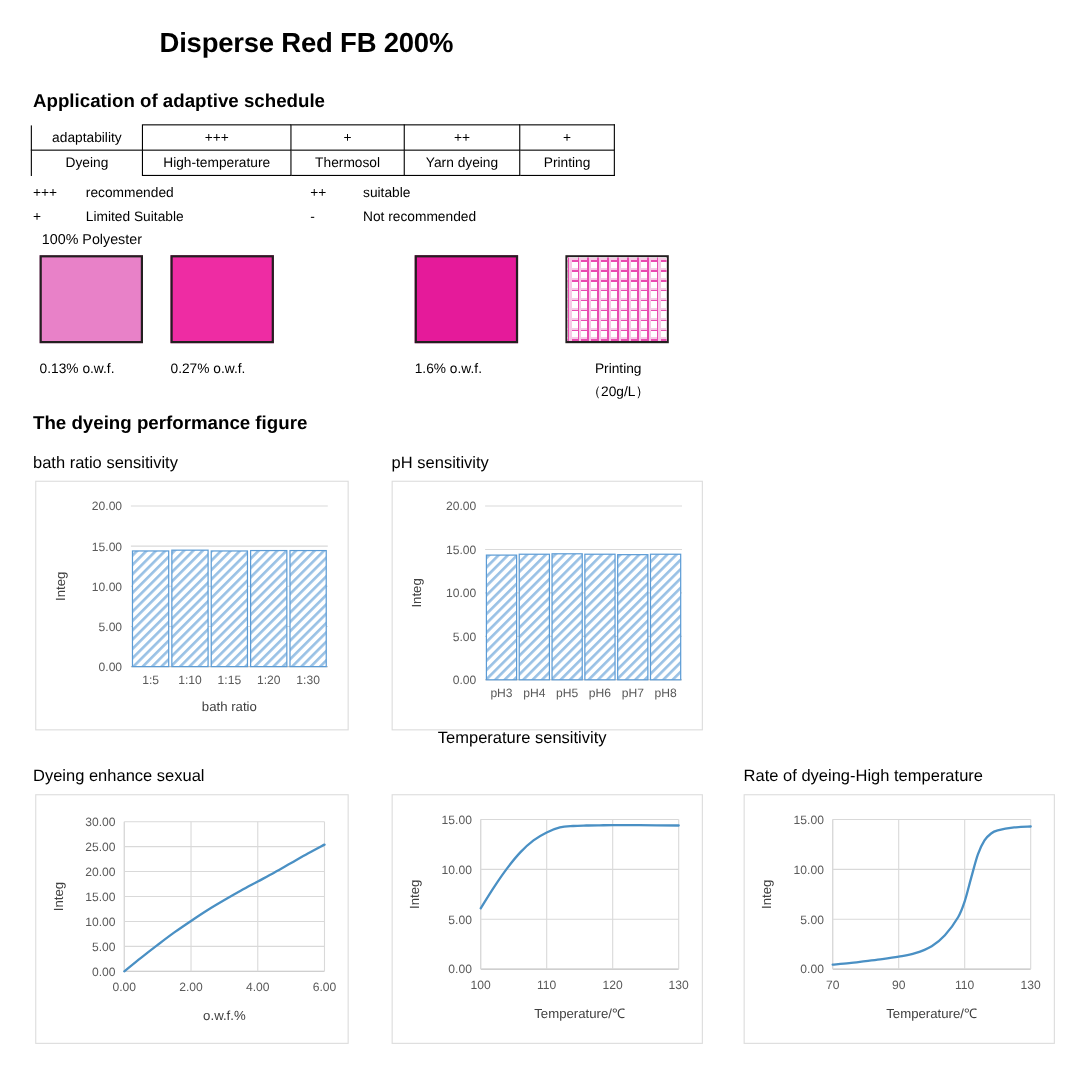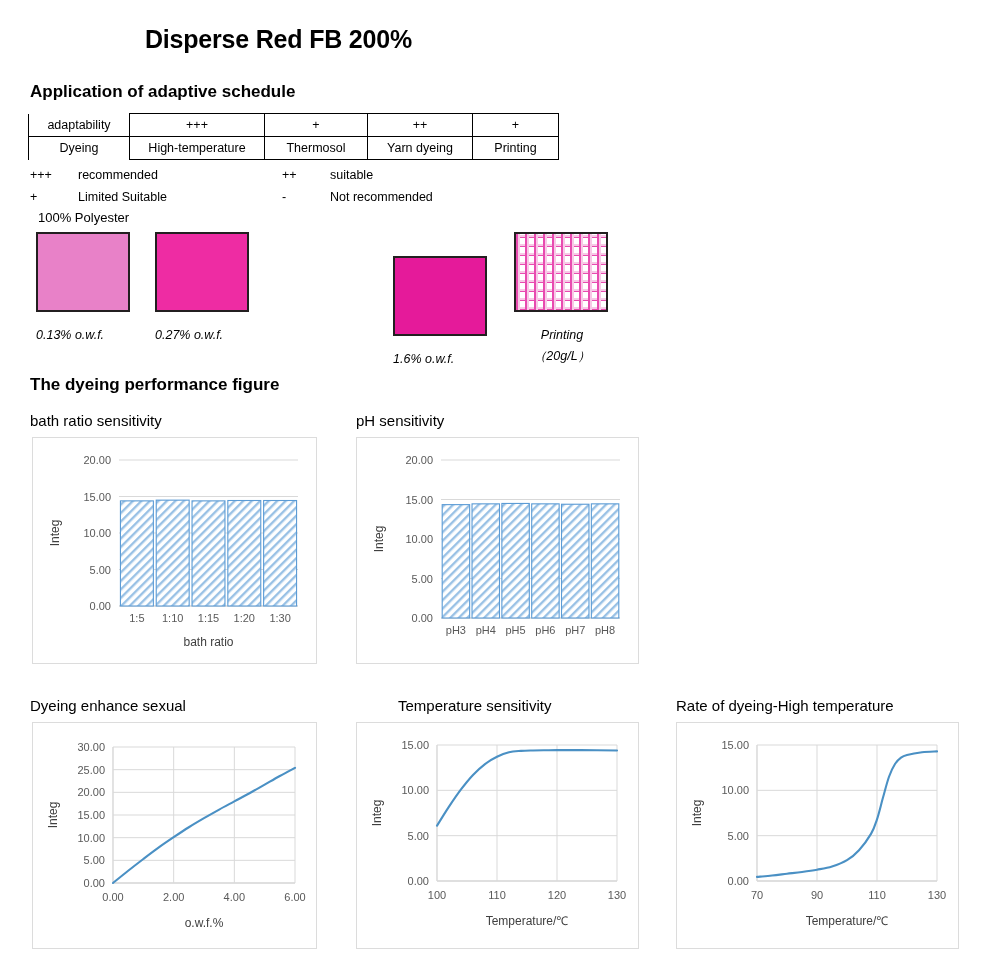--- a/index.html
+++ b/index.html
@@ -83,21 +83,20 @@
     left: 38px;
     top: 210px;
     font-size: 13px;
   }
   .swatch-row {
     position: absolute;
     left: 36px;
     top: 232px;
     width: 640px;
     height: 130px;
-    font-style: italic;
   }
   .swatch-item {
     position: absolute;
     top: 0;
     width: 96px;
   }
   .swatch-box {
     width: 94px;
     height: 80px;
     border: 2px solid #231f20;
@@ -145,21 +144,21 @@
   .chart-svg { display: block; }
 
   
   #card-bath   { left: 32px;  top: 437px; width: 285px; height: 227px; }
   #title-bath  { left: 30px;  top: 412px; }
   #card-ph     { left: 356px; top: 437px; width: 283px; height: 227px; }
   #title-ph    { left: 356px; top: 412px; }
   #card-enh    { left: 32px;  top: 722px; width: 285px; height: 227px; }
   #title-enh   { left: 30px;  top: 697px; text-align: right; }
   #card-temp   { left: 356px; top: 722px; width: 283px; height: 227px; }
-  #title-temp  { left: 398px; top: 697px; }
+  #title-temp  { left: 398px; top: 662px; }
   #card-rate   { left: 676px; top: 722px; width: 283px; height: 227px; }
   #title-rate  { left: 676px; top: 697px; }
 
   text.tick  { font-family: "Liberation Sans", sans-serif; font-size: 11px; fill: #595959; }
   text.axis-title { font-family: "Liberation Sans", sans-serif; font-size: 12px; fill: #404040; }
   .gridline { stroke: #d9d9d9; stroke-width: 1; }
   .axisline { stroke: #bfbfbf; stroke-width: 1; }
   .series-line { fill: none; stroke: #4a90c4; stroke-width: 2.1; stroke-linejoin: round; stroke-linecap: round; }
   .bar-rect { stroke: #5b9bd5; stroke-width: 1.1; }
 </style>
@@ -216,21 +215,21 @@
 
 <div class="swatch-row">
   <div class="swatch-item" style="left:0px;">
     <div class="swatch-box" id="sw0" style="background: rgb(232, 129, 200);"></div>
     <div class="swatch-label">0.13% o.w.f.</div>
   </div>
   <div class="swatch-item" style="left:119px;">
     <div class="swatch-box" id="sw1" style="background: rgb(238, 44, 163);"></div>
     <div class="swatch-label">0.27% o.w.f.</div>
   </div>
-  <div class="swatch-item" style="left:357px;margin-top:24px;">
+  <div class="swatch-item" style="left:341px;">
     <div class="swatch-box" id="sw3" style="background: rgb(229, 26, 154);"></div>
     <div class="swatch-label">1.6% o.w.f.</div>
   </div>
   <div class="swatch-item" style="left:478px;">
     <div class="swatch-box">
       <div class="print-fill"></div>
     </div>
     <div class="swatch-label center">Printing</div>
     <div class="swatch-sub">（20g/L）</div>
   </div>

